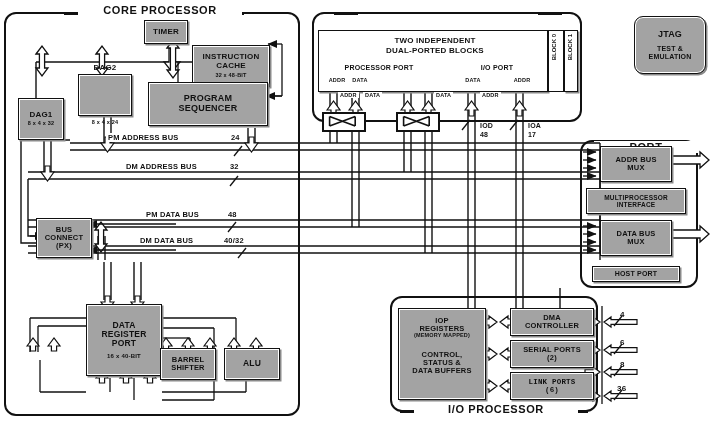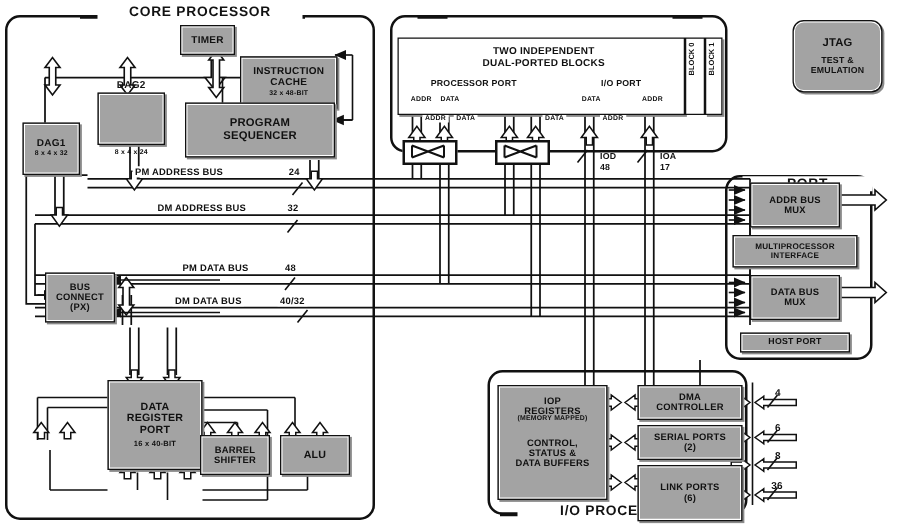--- a/index.html
+++ b/index.html
@@ -389,21 +389,21 @@
   </div>
 
   <div class="box" style="left:510px;top:308px;width:84px;height:28px;font-size:7.5px;">
     <span class="l1">DMA</span>
     <span class="l1">CONTROLLER</span>
   </div>
   <div class="box" style="left:510px;top:340px;width:84px;height:28px;font-size:7.5px;">
     <span class="l1">SERIAL PORTS</span>
     <span class="l1">(2)</span>
   </div>
-  <div class="box" style="left:510px;top:372px;width:84px;height:45px;font-size:7.5px;">
+  <div class="box" style="left:510px;top:372px;width:84px;height:28px;font-size:7.5px;font-family:Liberation Mono, monospace;">
     <span class="l1">LINK PORTS</span>
     <span class="l1">(6)</span>
   </div>
 
   <div class="lbl" style="left:106px;top:133px;font-size:7.5px;">PM ADDRESS BUS</div>
   <div class="lbl" style="left:229px;top:133px;font-size:7.5px;">24</div>
 
   <div class="lbl" style="left:124px;top:162px;font-size:7.5px;text-align:center;">DM ADDRESS BUS</div>
   <div class="lbl" style="left:228px;top:162px;font-size:7.5px;">32</div>
 

